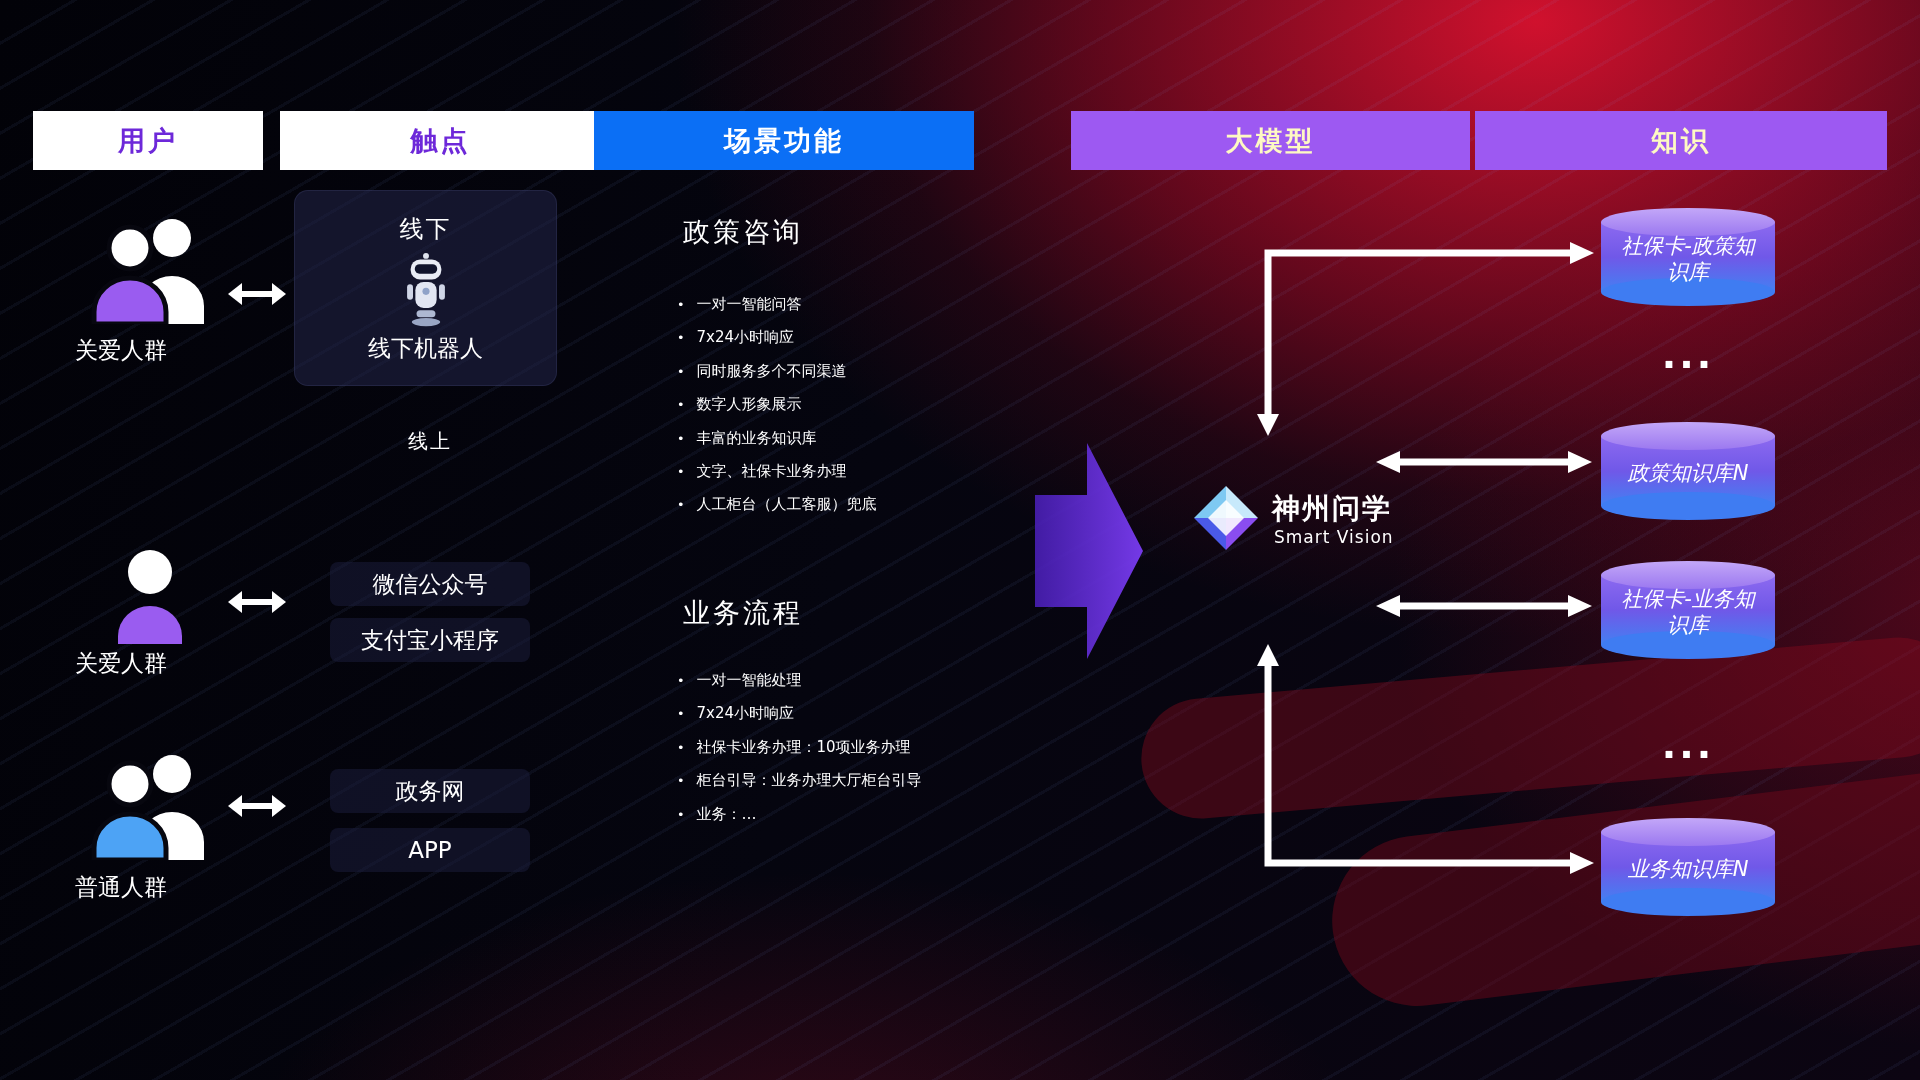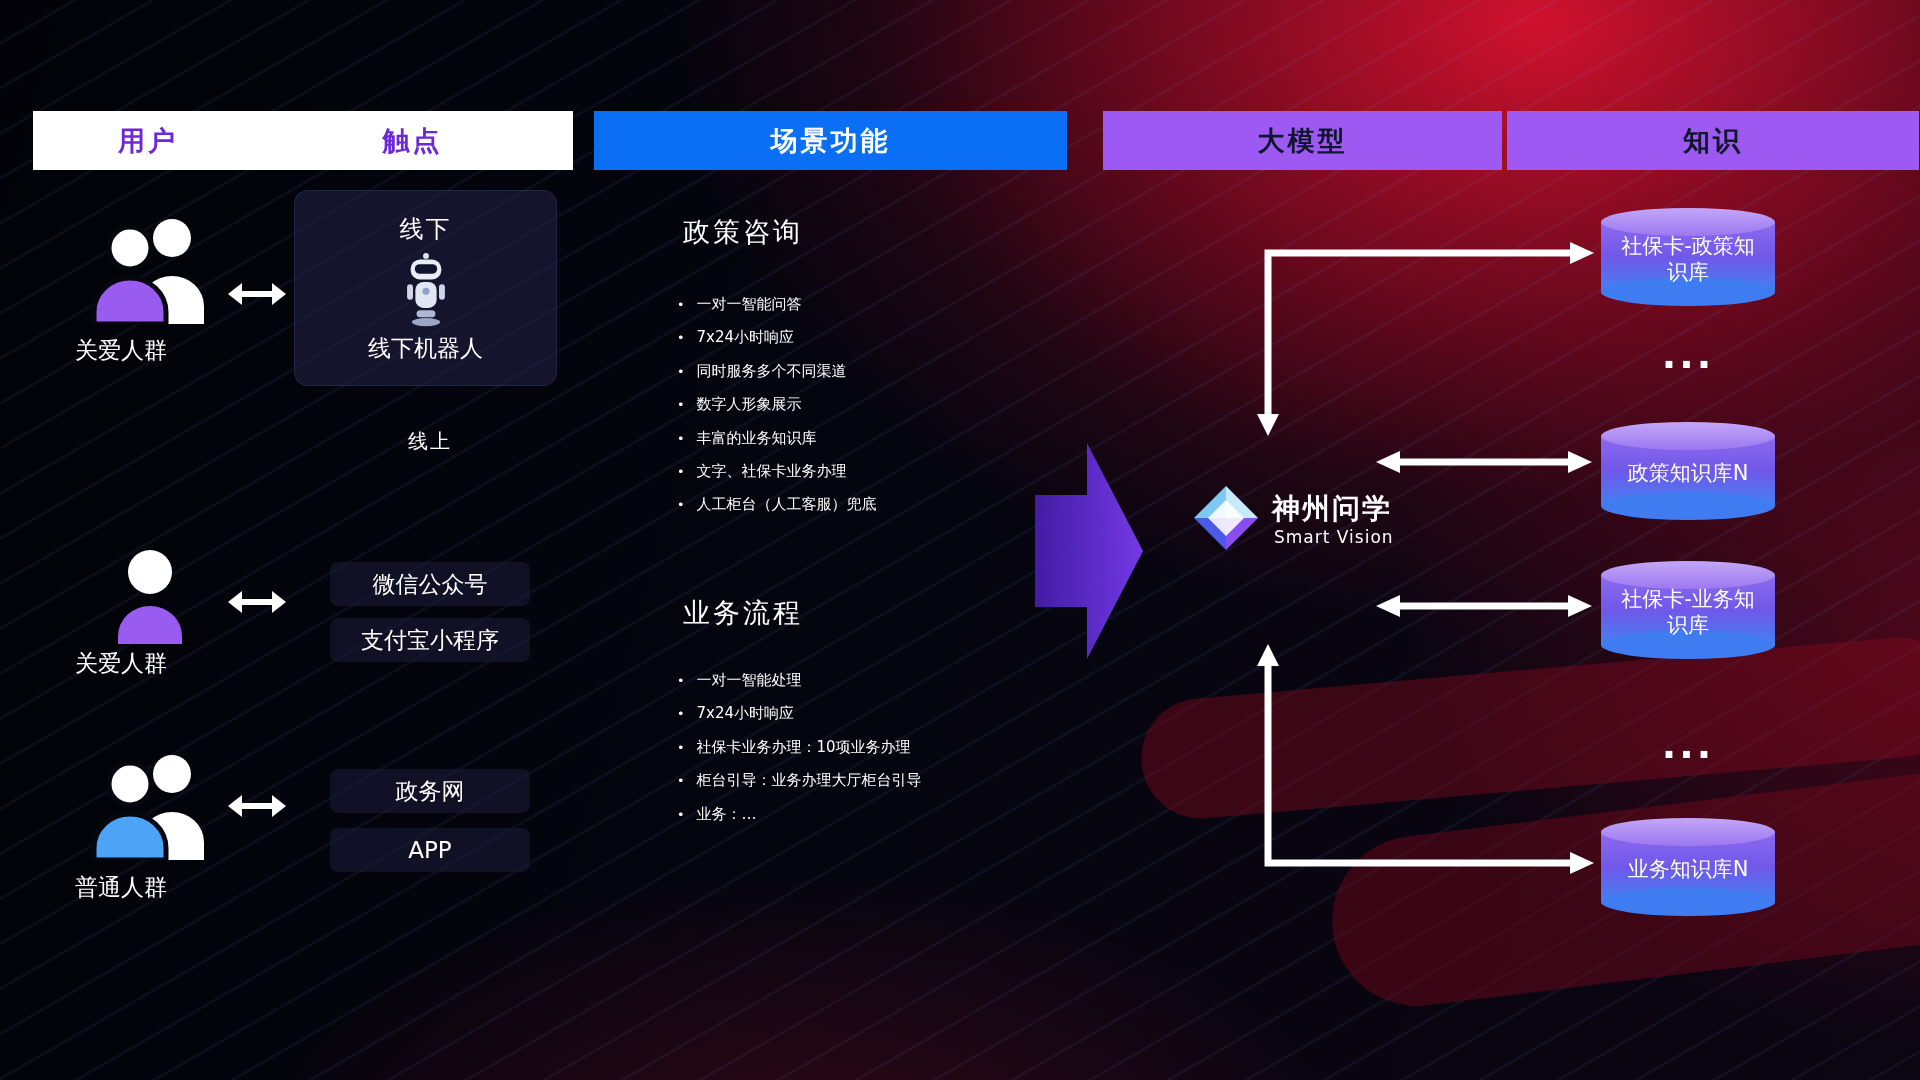--- a/index.html
+++ b/index.html
@@ -23,21 +23,21 @@
   .band1 { position:absolute; left:1140px; top:668px; width:820px; height:120px; border-radius:60px;
            background:rgba(140,10,30,0.40); transform:rotate(-5deg); }
   .band2 { position:absolute; left:1330px; top:800px; width:760px; height:170px; border-radius:85px;
            background:rgba(120,8,26,0.45); transform:rotate(-7deg); }
 
   
   .hdr { position:absolute; top:111px; height:59px; display:flex; align-items:center; justify-content:center;
          font-size:27px; font-weight:bold; letter-spacing:3px; }
   .hdr-white  { background:#ffffff; color:#6d28d9; }
   .hdr-blue   { background:#0b6ff5; color:#ffffff; }
-  .hdr-purple { background:#9d59f2; color:#0f172a;margin-left:32px; }
+  .hdr-purple { background:#9d59f2; color:#fef9c3; }
 
   .user-label { position:absolute; width:150px; font-size:23px; color:#fff; }
 
   .offline-panel { position:absolute; left:294px; top:190px; width:263px; height:196px;
                    background:rgba(34,36,72,0.55); border:1px solid rgba(120,130,200,0.14); border-radius:14px;
                    display:flex; flex-direction:column; align-items:center; }
   .panel-title { margin-top:22px; font-size:24px; letter-spacing:2px; }
   .panel-caption { margin-top:6px; font-size:23px; }
 
   .online-title { position:absolute; width:200px; text-align:center; font-size:20px; letter-spacing:2px; }
@@ -45,21 +45,21 @@
              background:rgba(28,30,62,0.5); border-radius:8px; font-size:23px; }
 
   .scen-title { position:absolute; width:300px; font-size:27px; letter-spacing:3px; }
   .scen-list  { position:absolute; list-style:none; }
   .scen-list li { font-size:15px; line-height:32.4px; white-space:nowrap; color:#fff; }
   .scen-list li::before { content:"•"; margin-right:12px; font-size:0.85em; }
 
   .logo-name { font-size:28px; font-weight:bold; letter-spacing:2px; }
   .logo-sub  { font-size:17px; letter-spacing:1px; }
 
-  .cyl { position:absolute; width:174px; height:98px; }
+  .cyl { position:absolute; width:174px; height:98px;font-style:italic; }
   .cyl-top  { position:absolute; left:0; top:0; width:174px; height:28px; border-radius:50%;
               background:linear-gradient(180deg,#c3a7f8,#9b78f0); z-index:2; }
   .cyl-body { position:absolute; left:0; top:14px; width:174px; height:70px;
               background:linear-gradient(180deg,#8d6af0 0%,#7058e8 50%,#4380f2 100%);
               display:flex; align-items:center; justify-content:center; text-align:center;
               padding:4px 10px 0 10px; }
   .cyl-body::after { content:""; position:absolute; left:0; bottom:-14px; width:174px; height:28px;
                      border-radius:50%; background:#3f7cf2; }
   .cyl-body span { position:relative; z-index:3; font-size:21px; line-height:1.25; color:#fff; }
 
@@ -69,22 +69,22 @@
 </head>
 <body>
 
 <div class="stage">
 
   <div class="bg-streaks"></div>
   <div class="band1"></div>
   <div class="band2"></div>
 
   <div class="hdr hdr-white" style="left:33px;width:230px">用户</div>
-  <div class="hdr hdr-white" style="left:252px;width:321px">触点</div>
-  <div class="hdr hdr-blue" style="left:594px;width:473px">场景功能</div>
+  <div class="hdr hdr-white" style="left:280px;width:321px">触点</div>
+  <div class="hdr hdr-blue" style="left:594px;width:380px">场景功能</div>
   <div class="hdr hdr-purple" style="left:1071px;width:399px">大模型</div>
   <div class="hdr hdr-purple" style="left:1475px;width:412px">知识</div>
 
   <svg class="abs" style="left:86px;top:212px" width="130" height="112" viewBox="0 0 130 112">
     <circle cx="86" cy="26" r="19" fill="#ffffff"></circle>
     <path d="M54,112 L54,94 a32,30 0 0 1 64,0 L118,112 Z" fill="#ffffff"></path>
     <circle cx="44" cy="36" r="21" fill="#ffffff" stroke="#07070f" stroke-width="5"></circle>
     <path d="M8,112 L8,100 a36,34 0 0 1 72,0 L80,112 Z" fill="#9a5cf0" stroke="#07070f" stroke-width="5"></path>
   </svg>
   <div class="user-label" style="left:75px;top:335px">关爱人群</div>

